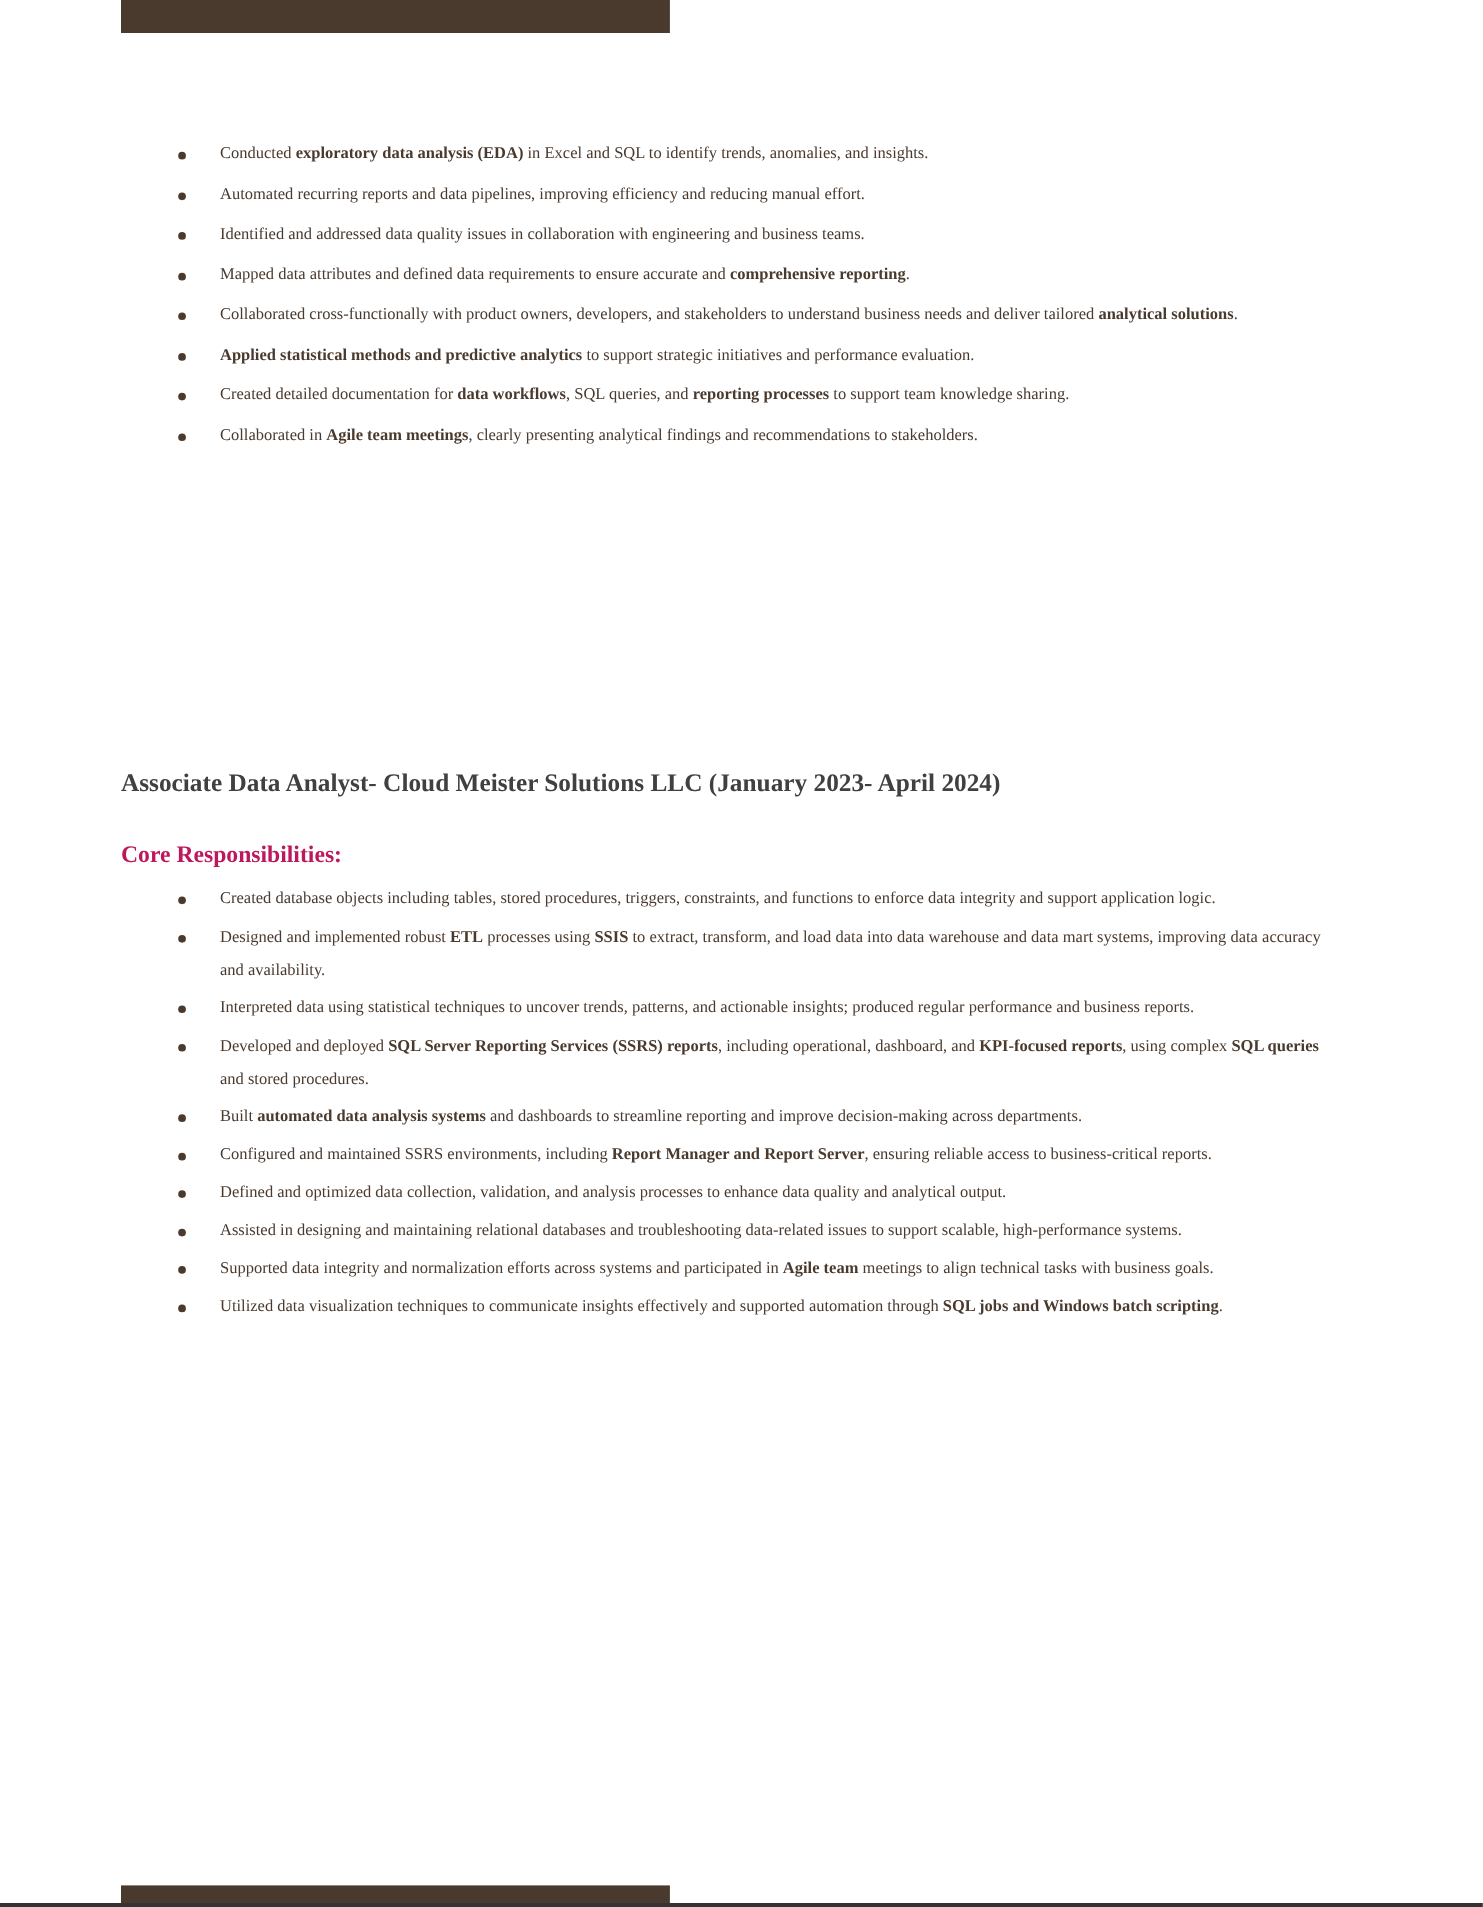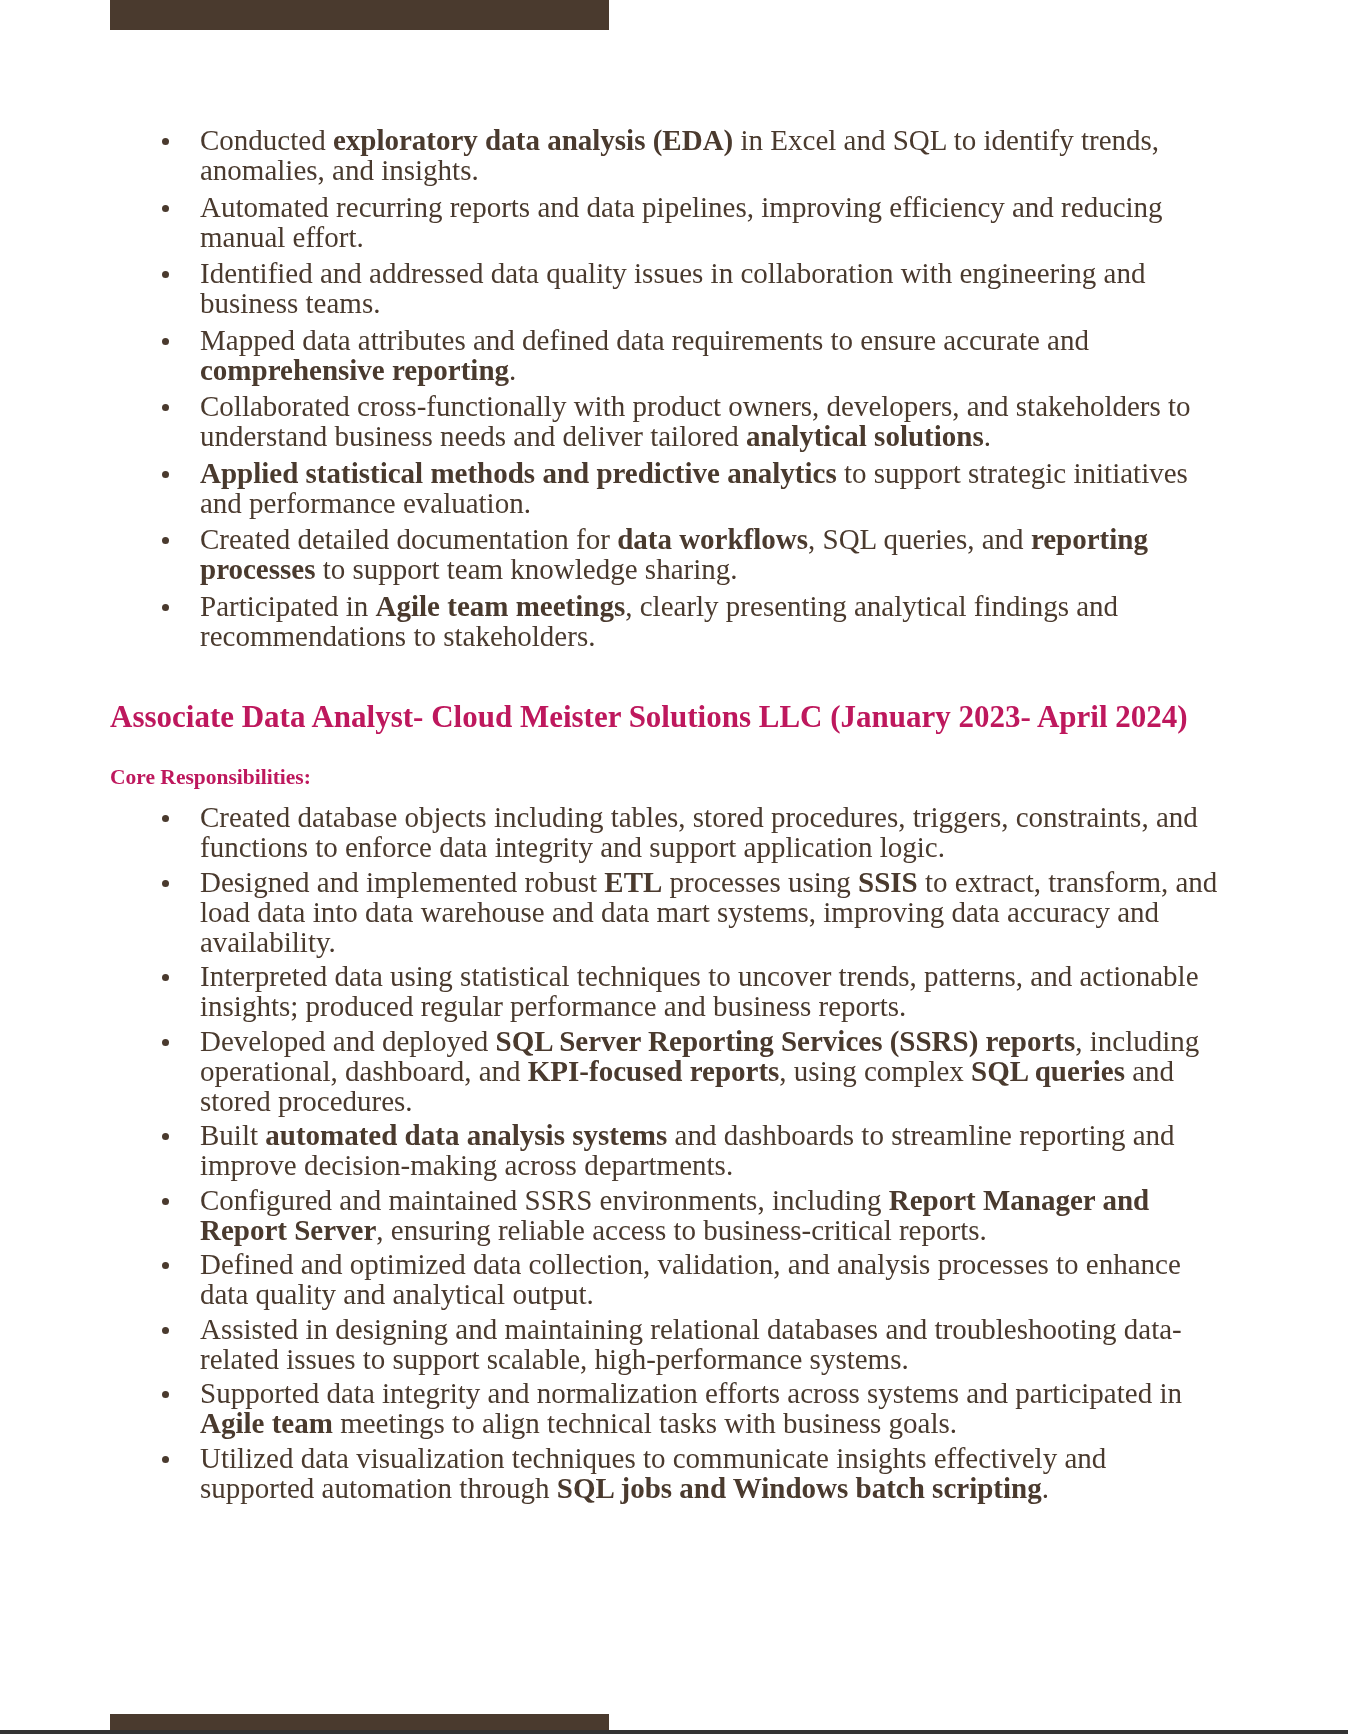--- a/index.html
+++ b/index.html
@@ -43,21 +43,21 @@
       position: absolute;
       left: 140px;
       width: 1080px;
       margin: 0;
       padding: 0;
       list-style: none;
     }
     .bullets li {
       position: relative;
       padding-left: 60px;
-      font-size: 29px;
+      font-size: 15px;
       line-height: 30px;
     }
     .bullets li::before {
       content: "";
       position: absolute;
       left: 22px;
       top: 13px;
       width: 7px;
       height: 7px;
       border-radius: 50%;
@@ -65,23 +65,23 @@
     }
     #list1 { top: 125px; }
     #list1 li { margin-bottom: 6.5px; }
     #list2 { top: 802px; }
     #list2 li { margin-bottom: 4.5px; }
     .job-title {
       position: absolute;
       left: 110px;
       top: 699px;
       margin: 0;
-      font-size: 31px;
+      font-size: 23px;
       font-weight: bold;
-      color: #be185d;
+      color: #404040;
       white-space: nowrap;
     }
     .section-label {
       position: absolute;
       left: 110px;
       top: 765px;
       margin: 0;
       font-size: 21.5px;
       font-weight: bold;
       color: #be185d;
@@ -94,21 +94,21 @@
 <div class="top-band"></div>
 
 <ul class="bullets" id="list1">
     <li><span>Conducted </span><b>exploratory data analysis (EDA)</b><span> in Excel and SQL to identify trends, anomalies, and insights.</span></li>
     <li><span>Automated recurring reports and data pipelines, improving efficiency and reducing manual effort.</span></li>
     <li><span>Identified and addressed data quality issues in collaboration with engineering and business teams.</span></li>
     <li><span>Mapped data attributes and defined data requirements to ensure accurate and </span><b>comprehensive reporting</b><span>.</span></li>
     <li><span>Collaborated cross-functionally with product owners, developers, and stakeholders to understand business needs and deliver tailored </span><b>analytical solutions</b><span>.</span></li>
     <li><b>Applied statistical methods and predictive analytics</b><span> to support strategic initiatives and performance evaluation.</span></li>
     <li><span>Created detailed documentation for </span><b>data workflows</b><span>, SQL queries, and </span><b>reporting processes</b><span> to support team knowledge sharing.</span></li>
-    <li><span>Participated in </span><b>Agile team meetings</b><span>, clearly presenting analytical findings and recommendations to stakeholders.</span></li>
+    <li><span>Collaborated in </span><b>Agile team meetings</b><span>, clearly presenting analytical findings and recommendations to stakeholders.</span></li>
   </ul>
 
 <h2 class="job-title">Associate Data Analyst- Cloud Meister Solutions LLC (January 2023- April 2024)</h2>
 
 <h3 class="section-label">Core Responsibilities:</h3>
 
 <ul class="bullets" id="list2">
     <li><span>Created database objects including tables, stored procedures, triggers, constraints, and functions to enforce data integrity and support application logic.</span></li>
     <li><span>Designed and implemented robust </span><b>ETL</b><span> processes using </span><b>SSIS</b><span> to extract, transform, and load data into data warehouse and data mart systems, improving data accuracy and availability.</span></li>
     <li><span>Interpreted data using statistical techniques to uncover trends, patterns, and actionable insights; produced regular performance and business reports.</span></li>

